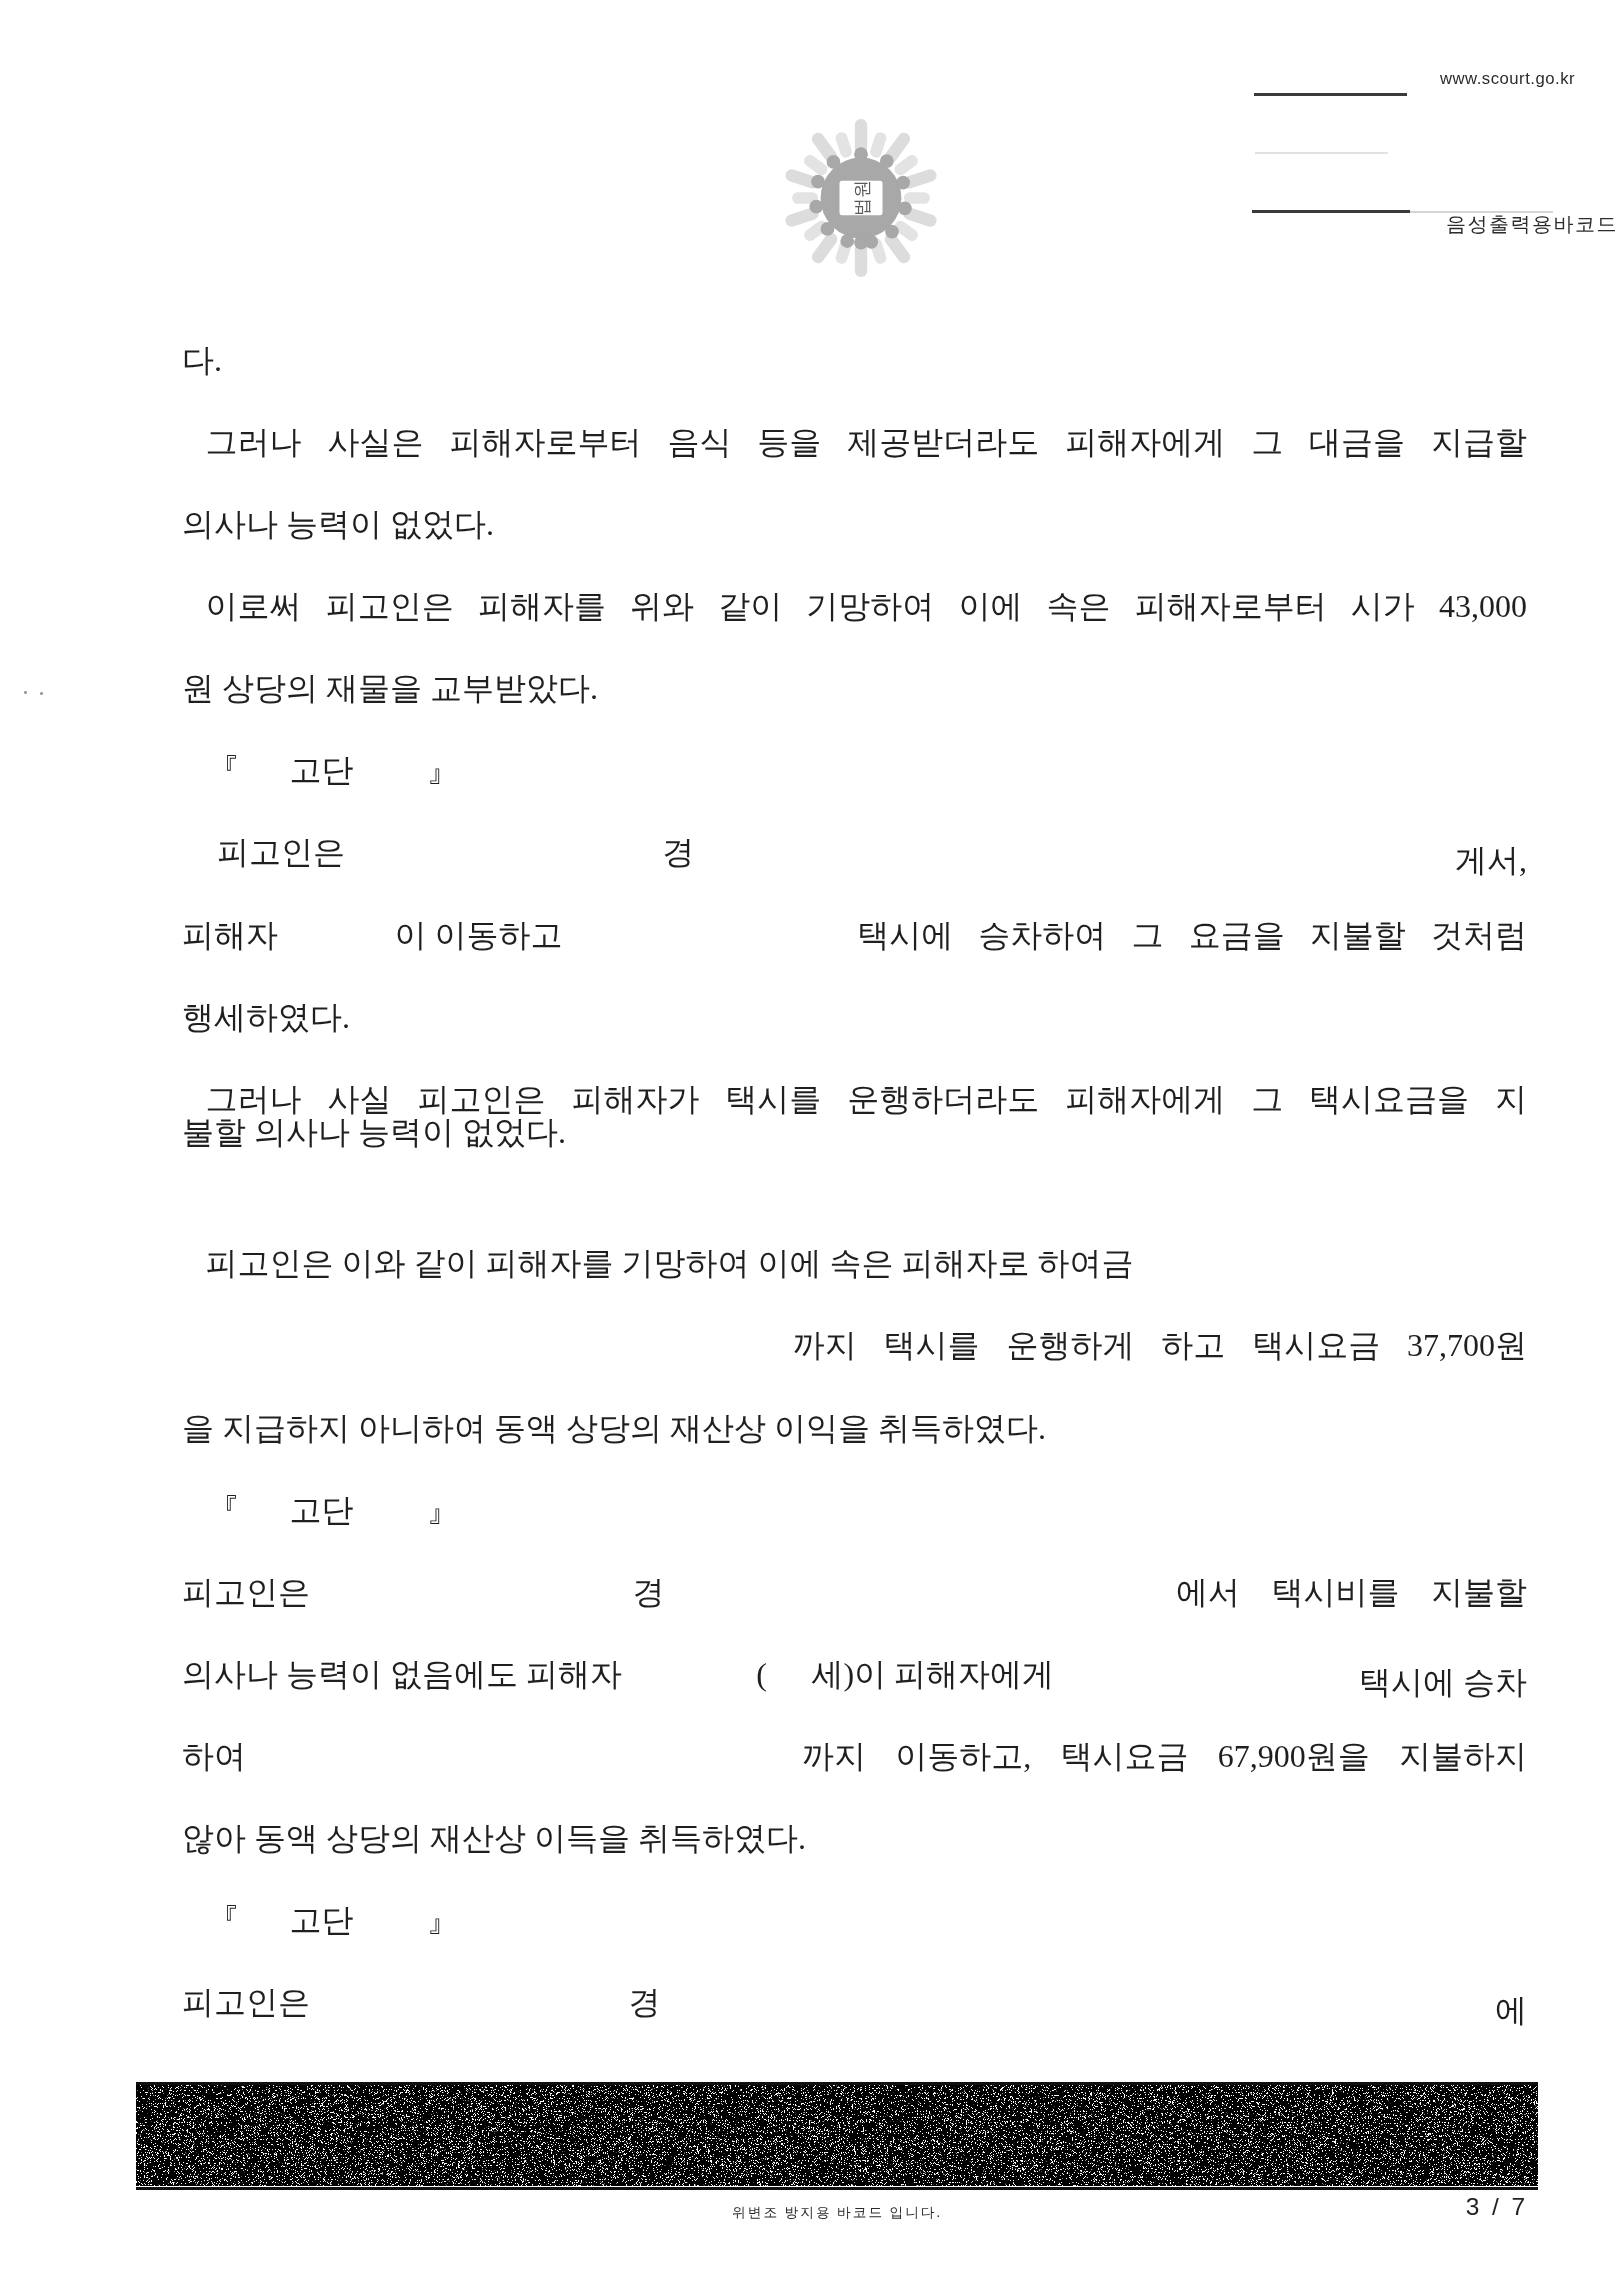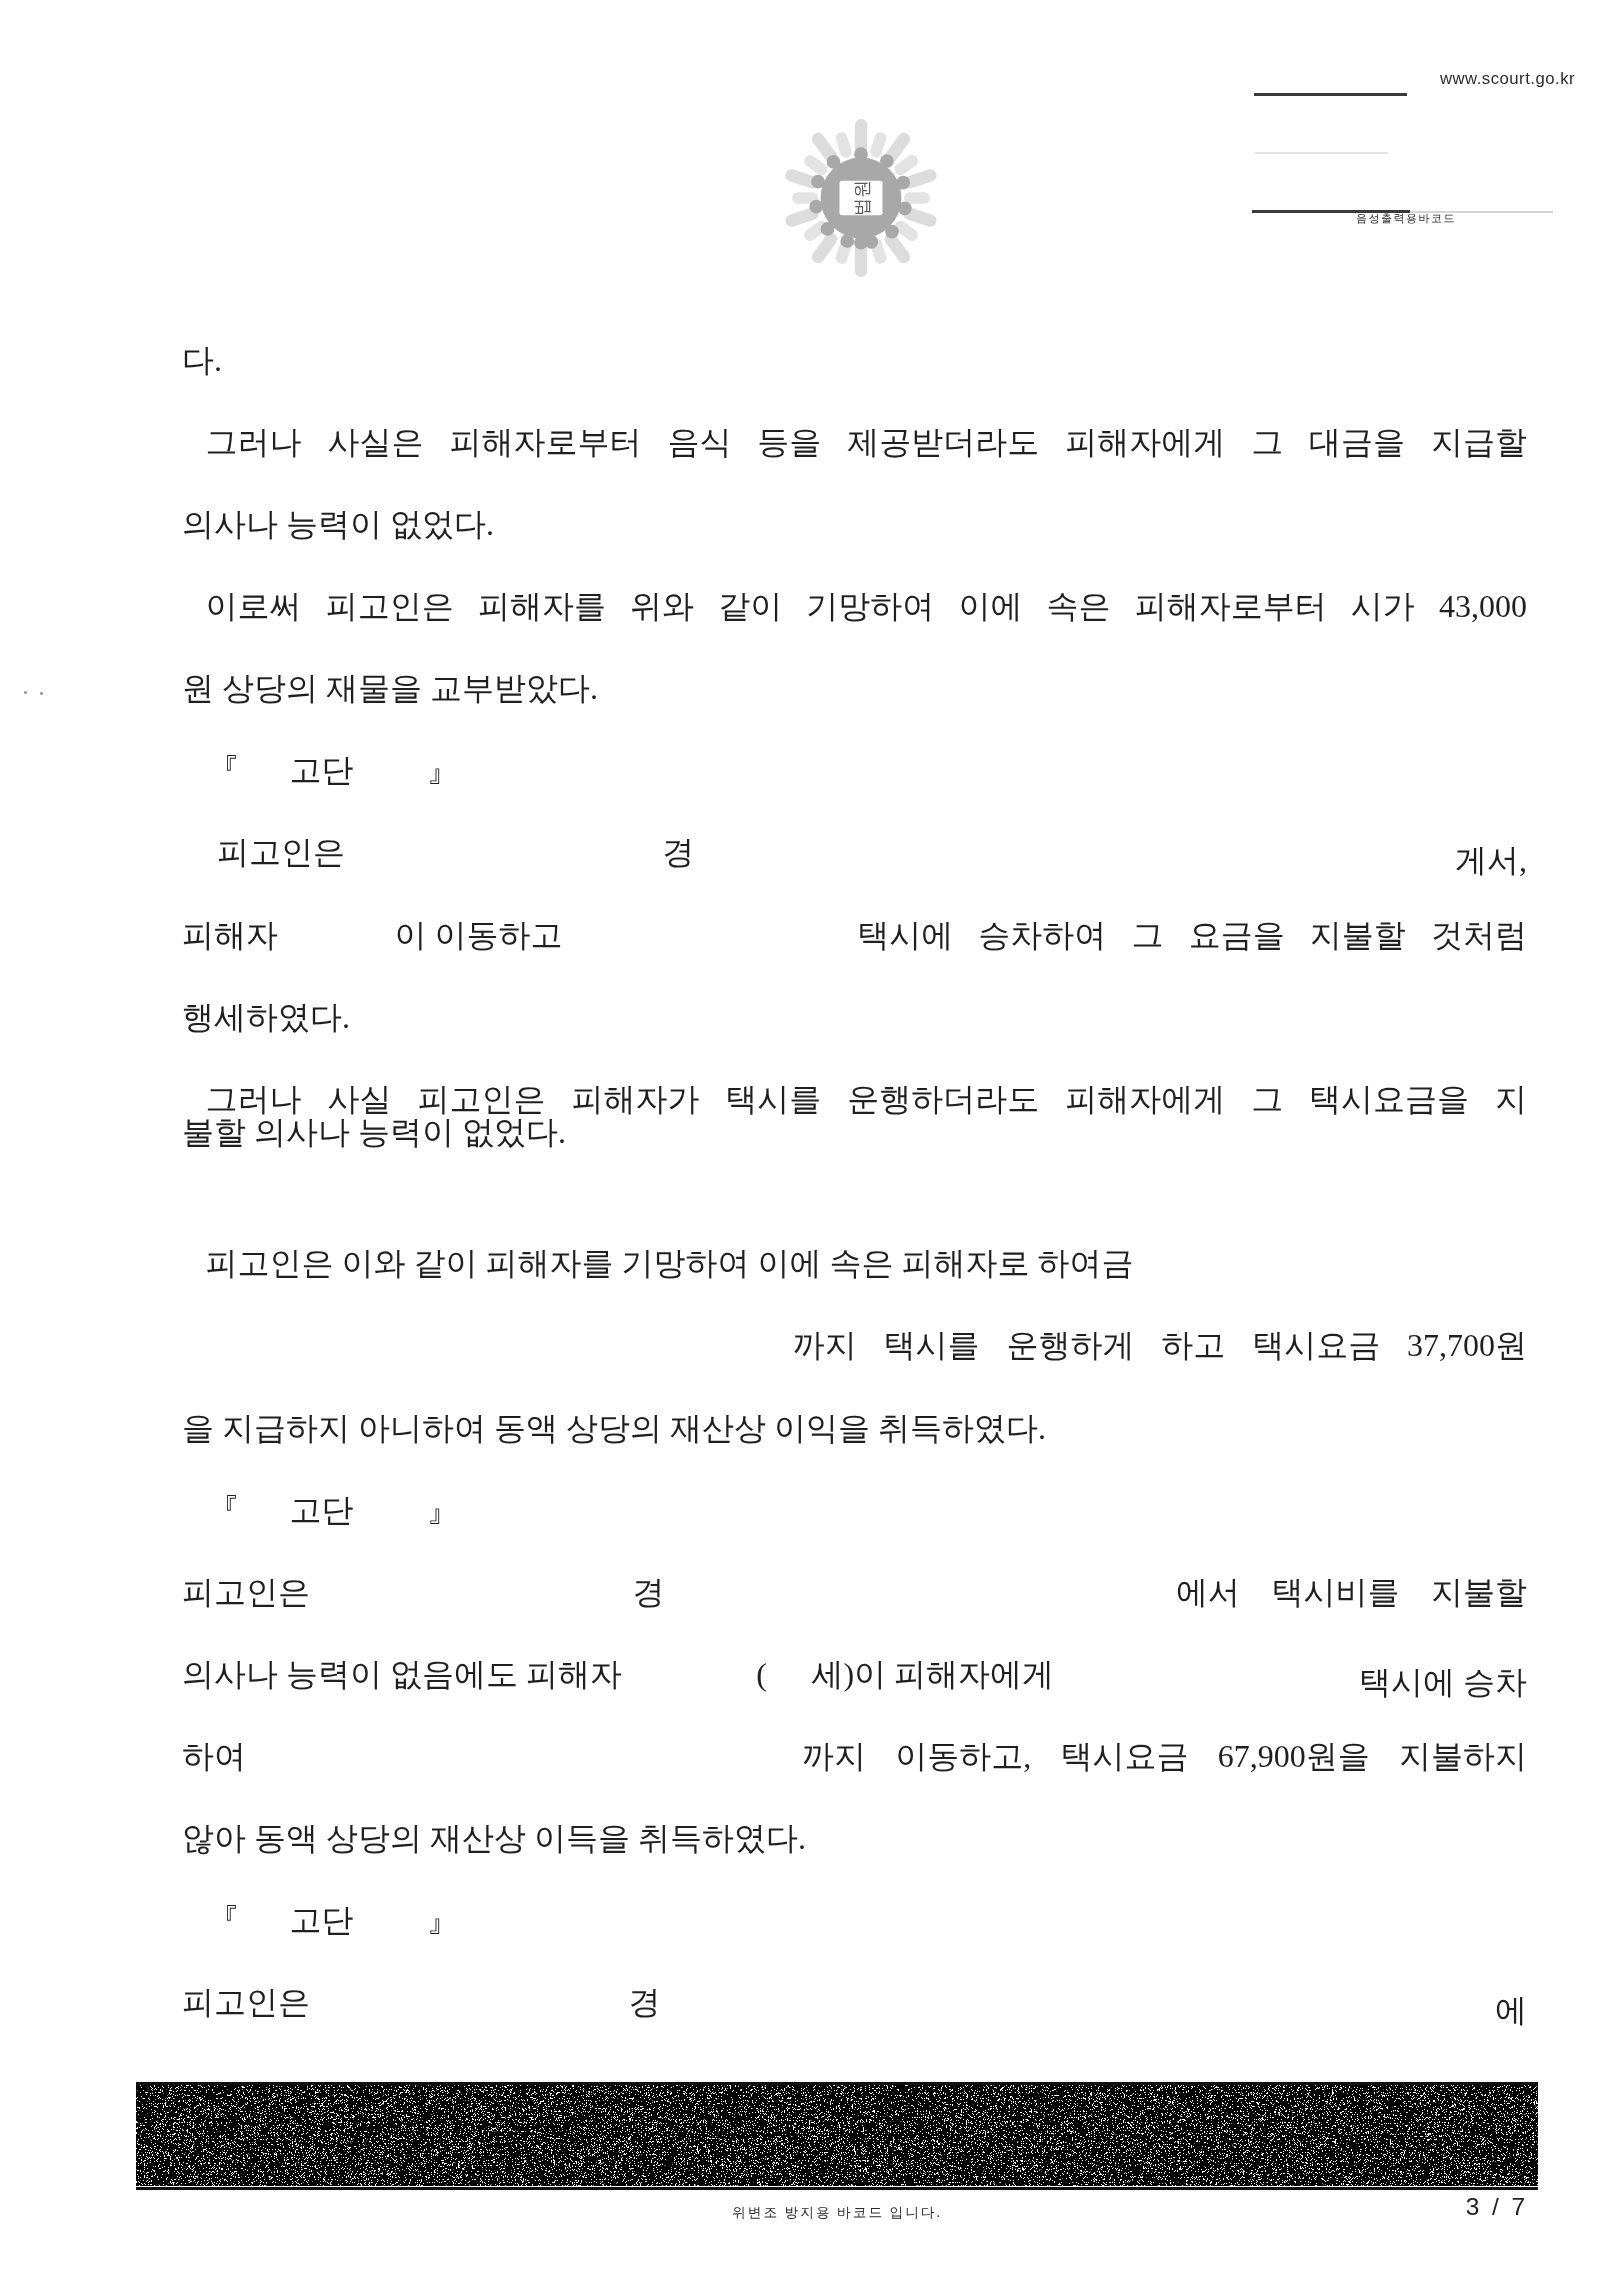--- a/index.html
+++ b/index.html
@@ -7,21 +7,21 @@
     position:relative;width:1623px;height:2295px;background:#ffffff;
     font-family:"Liberation Serif","DejaVu Serif",serif;color:#1c1c1c;overflow:hidden;
   }
   
   .hdr-url{position:absolute;left:1424px;top:69px;font-size:16.7px;
     font-family:"Liberation Sans","DejaVu Sans",sans-serif;color:#2b2b2b;letter-spacing:0.5px;margin-left:16px;}
   .hdr-rule-1{position:absolute;left:1254px;top:93px;width:153px;height:2.5px;background:#3a3a3a;}
   .hdr-rule-faint{position:absolute;left:1255px;top:152px;width:133px;height:1.5px;background:#e2e2e2;}
   .hdr-rule-2{position:absolute;left:1252px;top:210px;width:158px;height:2.5px;background:#3a3a3a;}
   .hdr-rule-2b{position:absolute;left:1410px;top:211px;width:143px;height:1.5px;background:#d5d5d5;}
-  .hdr-audio{position:absolute;left:1356px;top:211px;font-size:11px;
+  .hdr-audio{position:absolute;left:1446px;top:211px;font-size:20px;
     font-family:Liberation Serif, serif;color:#2b2b2b;letter-spacing:1.5px;}
   
   .seal{position:absolute;left:773px;top:112px;width:176px;height:172px;}
   
   .l{position:absolute;left:182px;width:1345px;height:44px;font-size:32px;line-height:41px;
      color:#1f1f1f;}
   .just{text-align:justify;text-align-last:justify;}
   .ind{text-indent:23.6px;}
   .seg{position:absolute;top:0;white-space:pre;}
   .fillr{position:absolute;top:0;right:0;text-align:justify;text-align-last:justify;}

